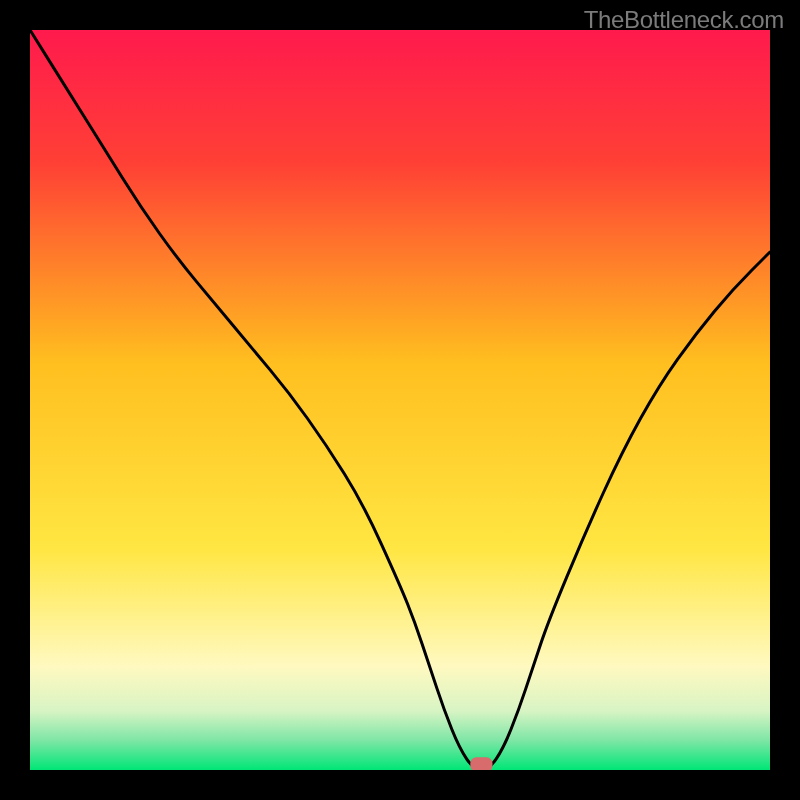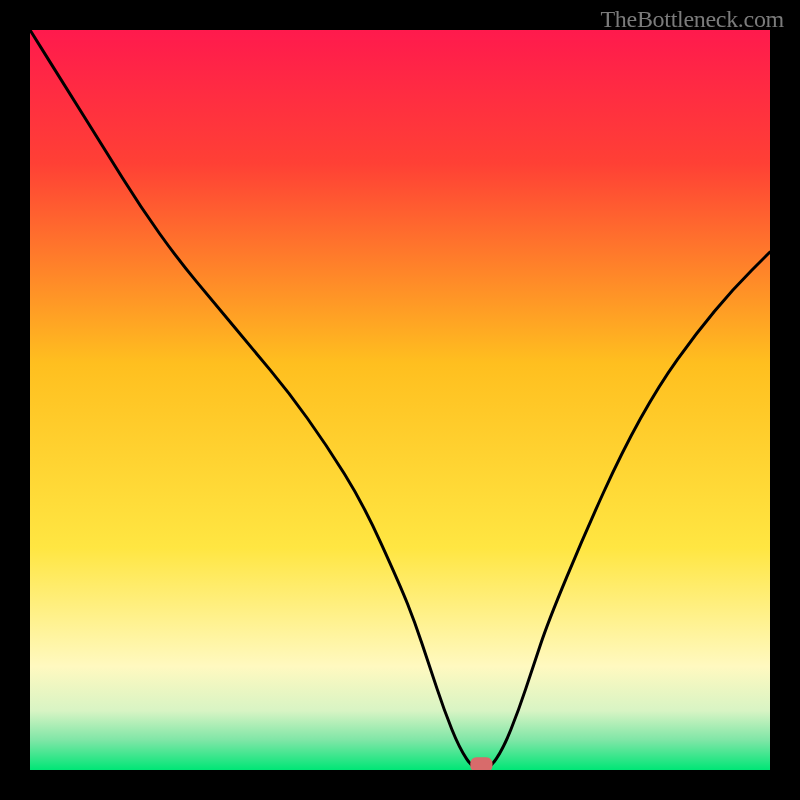--- a/index.html
+++ b/index.html
@@ -18,21 +18,21 @@
     background: #000;
   }
   .watermark {
     position: absolute;
     top: 6px;
     right: 16px;
     z-index: 10;
     color: #7b7b7b;
     font-size: 24px;
     font-weight: 500;
-    font-family: Liberation Serif, serif;
+    font-family: Liberation Sans, sans-serif;
     letter-spacing: -0.3px;
     text-align: center;
   }
   .plot-area {
     position: absolute;
     left: 30px;
     top: 30px;
     width: 740px;
     height: 740px;
   }

